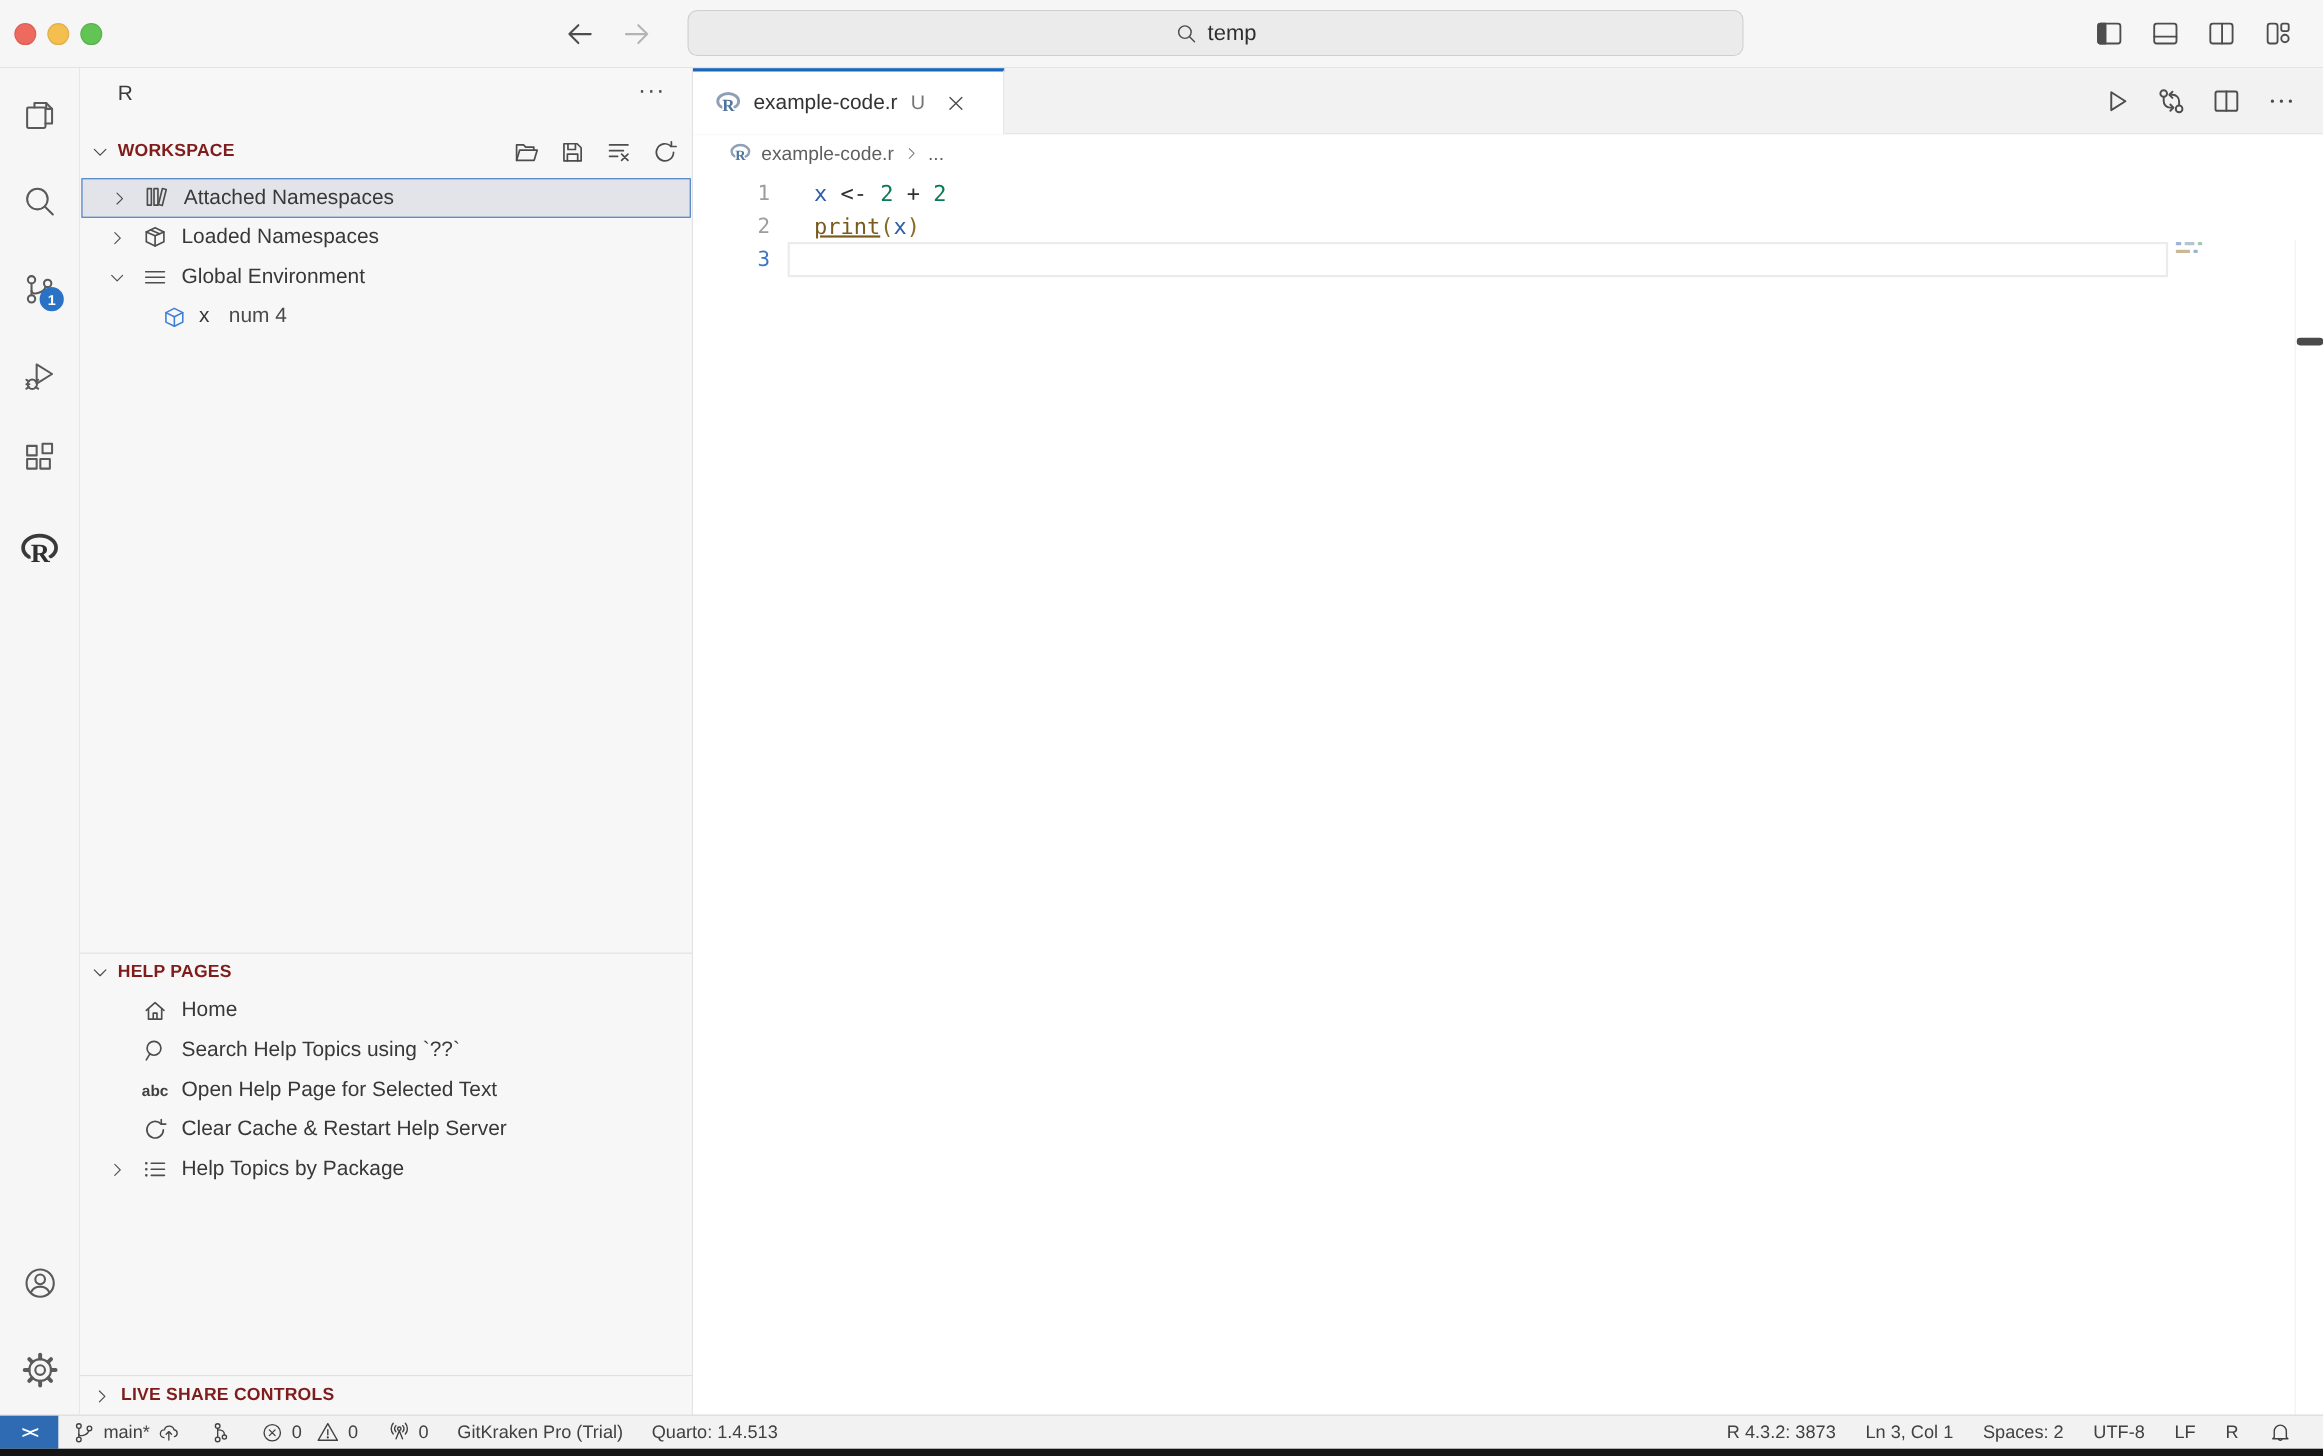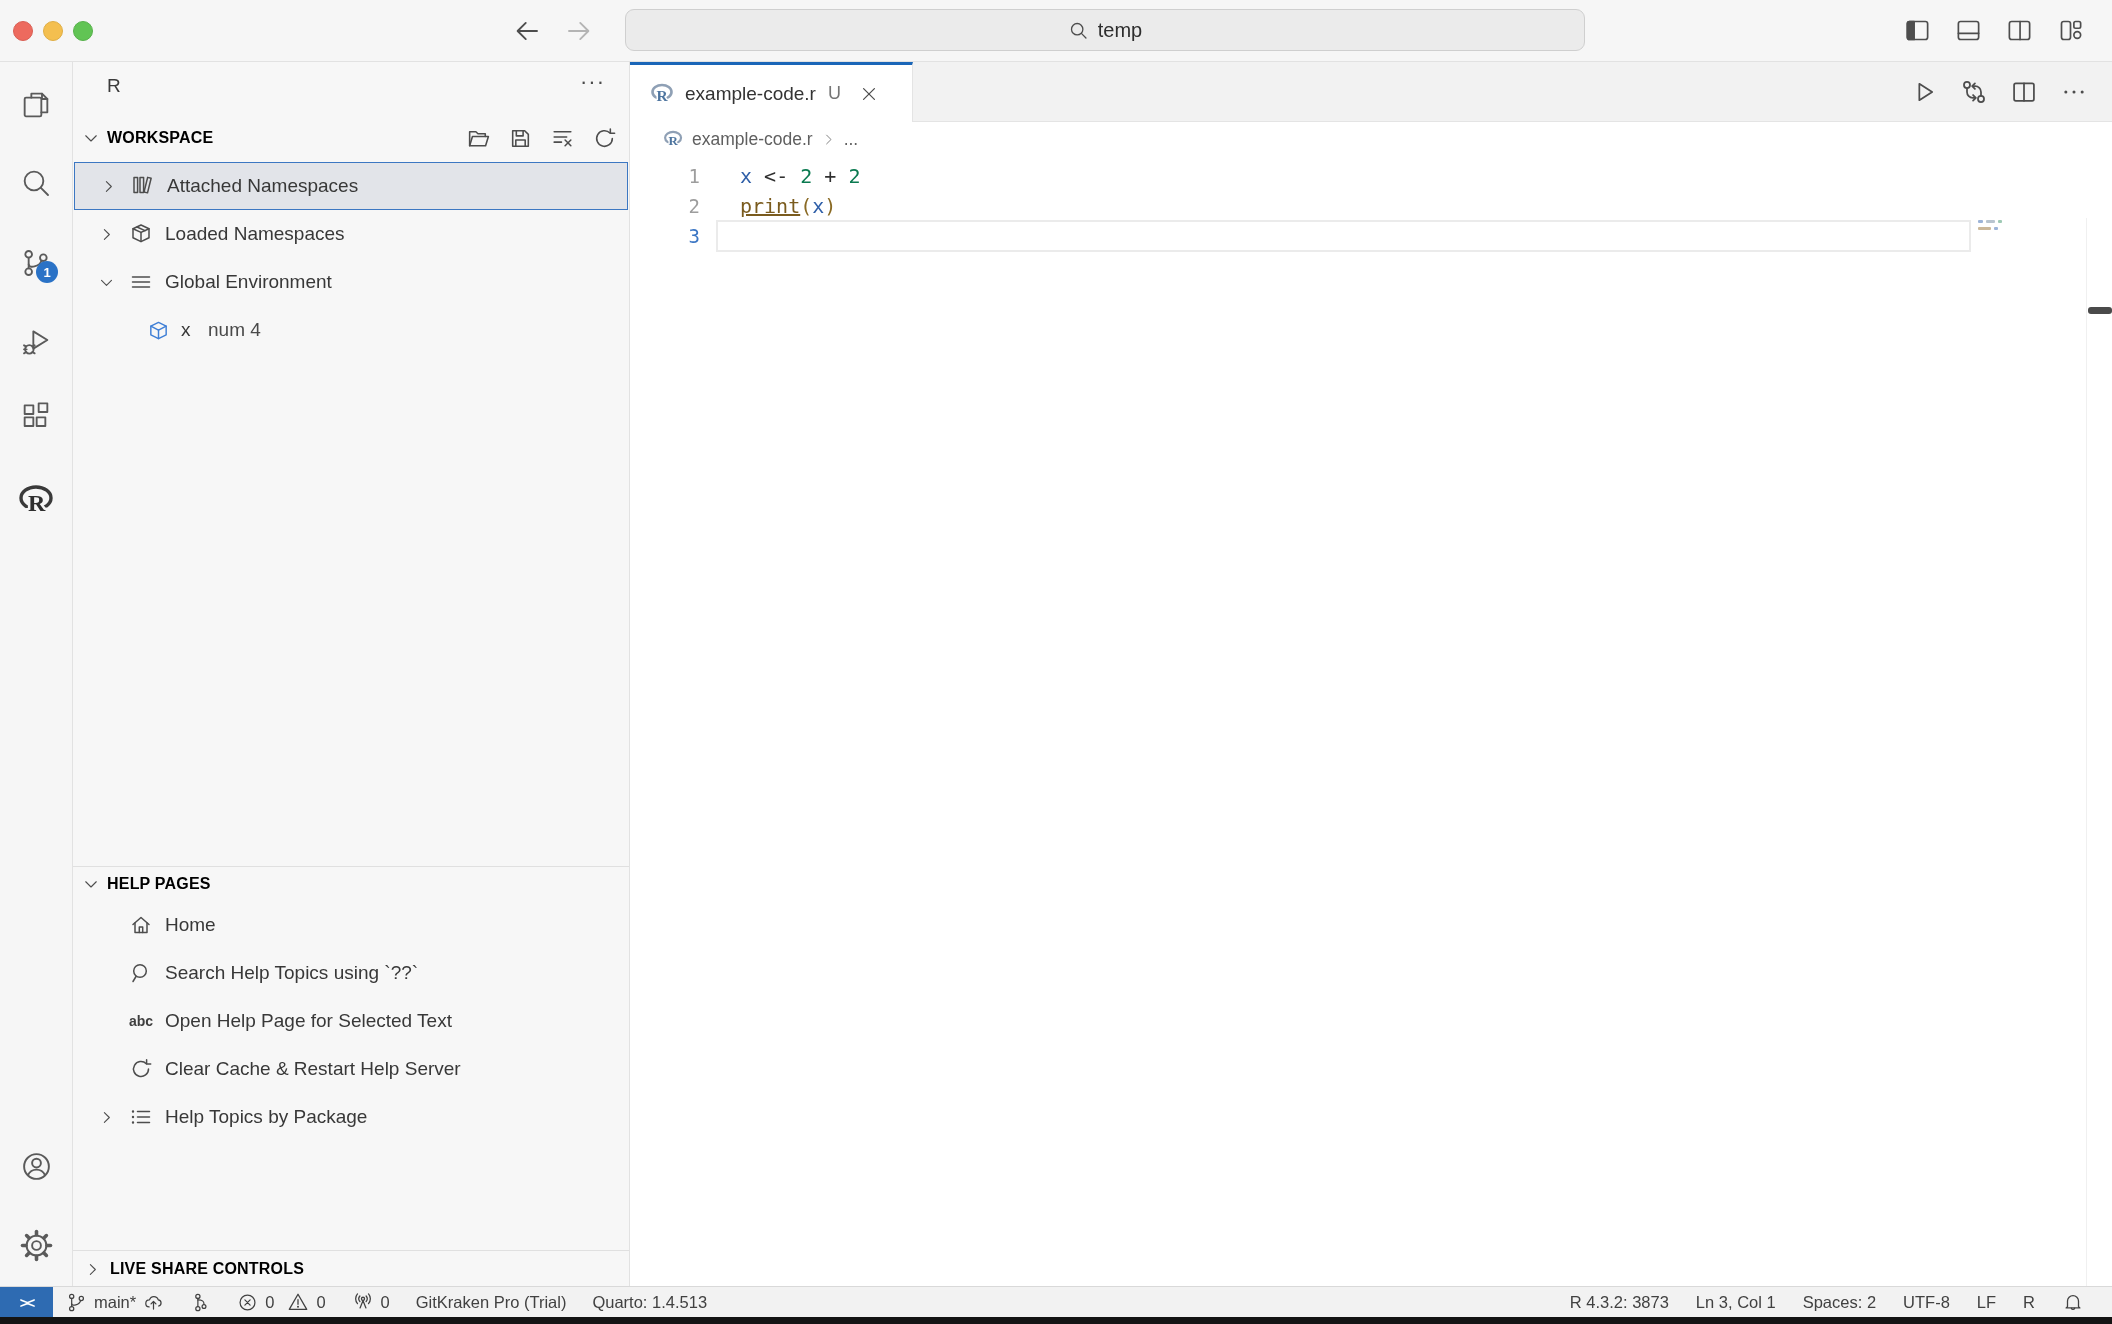--- a/index.html
+++ b/index.html
@@ -26,26 +26,26 @@
   .activitybar { position:absolute; left:0; top:62px; width:73px; height:1224px; background:#f6f6f6; border-right:1px solid #e2e2e2; }
   .ab-item { position:absolute; left:0; width:72px; height:36px; display:flex; align-items:center; justify-content:center; }
   .ab-item svg.ic { stroke:#5a5a5a; stroke-width:1.4; }
   .ab-badge { position:absolute; right:14px; bottom:-2px; min-width:22px; height:22px; border-radius:11px; background:#2a72c6; color:#fff; font-size:13px; font-weight:bold; display:flex; align-items:center; justify-content:center; }
 
   
   .sidebar { position:absolute; left:73px; top:62px; width:557px; height:1224px; background:#f7f7f7; border-right:1px solid #e2e2e2; }
   .sb-title { position:absolute; left:0; top:0; width:100%; height:48px; }
   .sb-title .name { position:absolute; left:34px; top:13px; font-size:19px; color:#3b3b3b; }
   .sb-title .more { position:absolute; right:24px; top:7px; font-size:22px; color:#4a4a4a; letter-spacing:1px; cursor:default; }
-  .section-header { display:flex; align-items:center; font-weight:bold; font-size:16px; color:#000000; letter-spacing:.2px; }
+  .section-header { display:flex; align-items:center; font-weight:bold; font-size:16px; color:#7f1d1d; letter-spacing:.2px; }
   .ws-header { position:absolute; left:0; top:58px; width:100%; height:36px; padding-left:9px; }
   .ws-header .lbl { margin-left:7px; }
   .ws-actions { position:absolute; right:12px; top:0; height:36px; display:flex; align-items:center; gap:17px; }
   .tree { position:absolute; left:0; top:100px; width:100%; }
-  .row { position:relative; height:48px; display:flex; align-items:center; font-size:19px; color:#383838; }
+  .row { position:relative; height:36px; display:flex; align-items:center; font-size:19px; color:#383838; }
   .row .twisty { position:absolute; left:24px; width:18px; display:flex; justify-content:center; }
   .row .ric { position:absolute; left:54px; width:28px; display:flex; justify-content:center; }
   .row .lbl { position:absolute; left:92px; white-space:nowrap; }
   .row.sel { background:#e2e4e9; border:1.5px solid #3c77c2; margin:0 1px; }
   .row.child .ric { left:71px; }
   .row.child .lbl { left:108px; }
   .row .val { margin-left:1px; color:#4a4a4a; }
   .help-sect { position:absolute; left:0; top:804px; width:100%; border-top:1px solid #e0e0e0; }
   .help-header { height:34px; padding-left:9px; }
   .help-header .lbl { margin-left:7px; }

